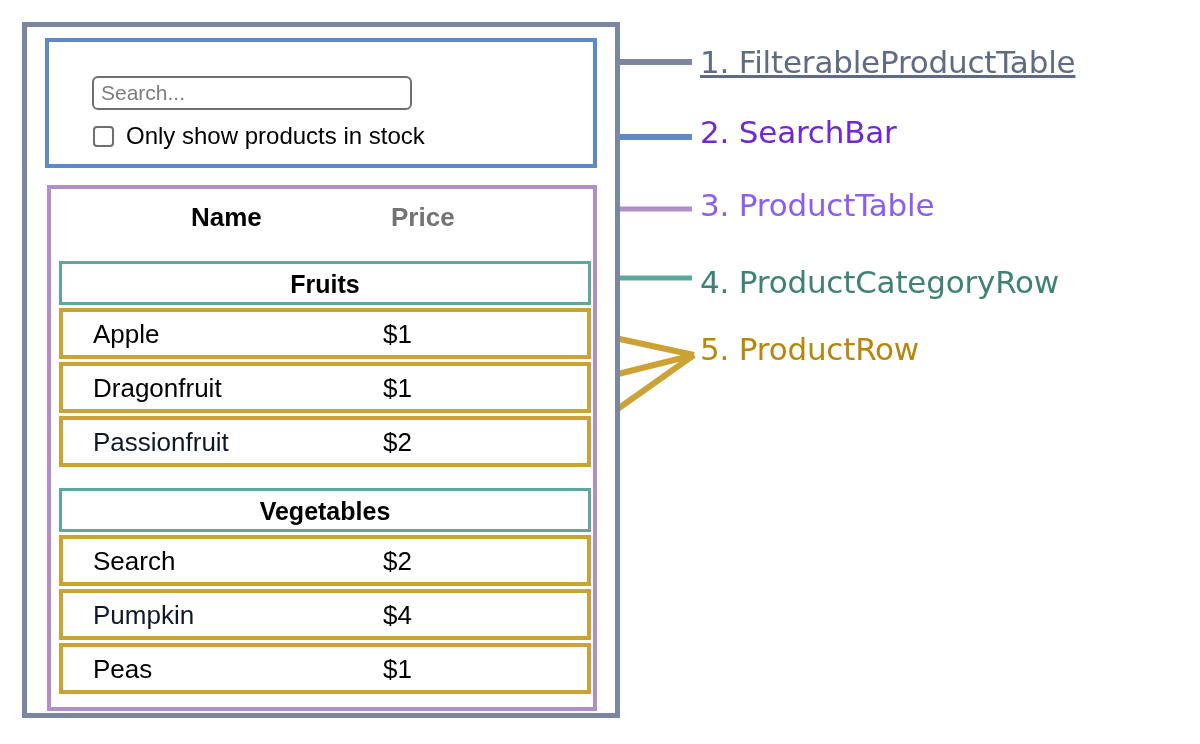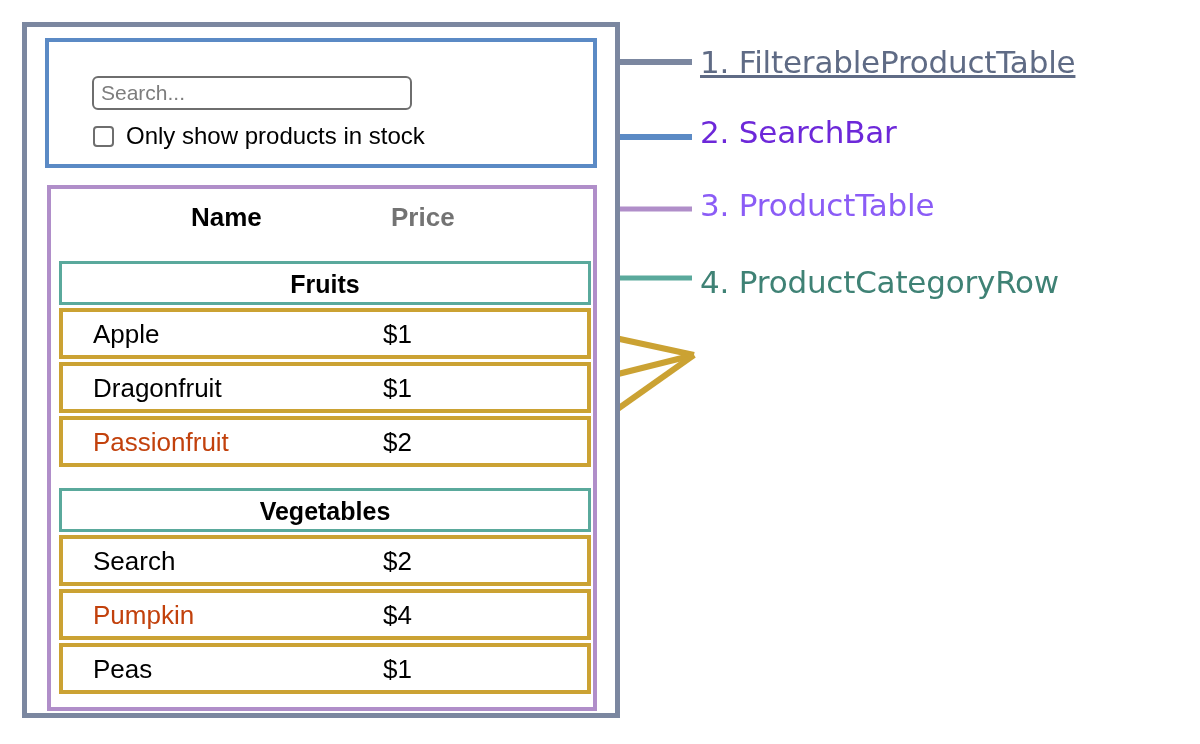--- a/index.html
+++ b/index.html
@@ -181,21 +181,21 @@
     position: absolute;
     left: 30px;
     top: 50%;
     transform: translateY(-50%);
     font-family: "Liberation Sans", sans-serif;
     font-size: 26px;
     color: #000000;
     white-space: nowrap;
     text-align: right;
   }
-  .pr-name.out-of-stock { color: #c2410c; }
+  .pr-name.out-of-stock { color: #0f172a; }
   .pr-price {
     position: absolute;
     left: 320px;
     top: 50%;
     transform: translateY(-50%);
     font-family: "Liberation Sans", sans-serif;
     font-size: 26px;
     color: #000000;
   }
   .group-gap { height: 18px; }
@@ -297,14 +297,15 @@
         <span class="pr-price">$1</span>
       </div>
 
     </div>
   </div>
 
   <div class="legend-label" id="lbl-1">1. FilterableProductTable</div>
   <div class="legend-label" id="lbl-2">2. SearchBar</div>
   <div class="legend-label" id="lbl-3">3. ProductTable</div>
   <div class="legend-label" id="lbl-4">4. ProductCategoryRow</div>
+  <div class="legend-label" id="lbl-5">5. ProductRow</div>
 
 </div>
 
 </body></html>

